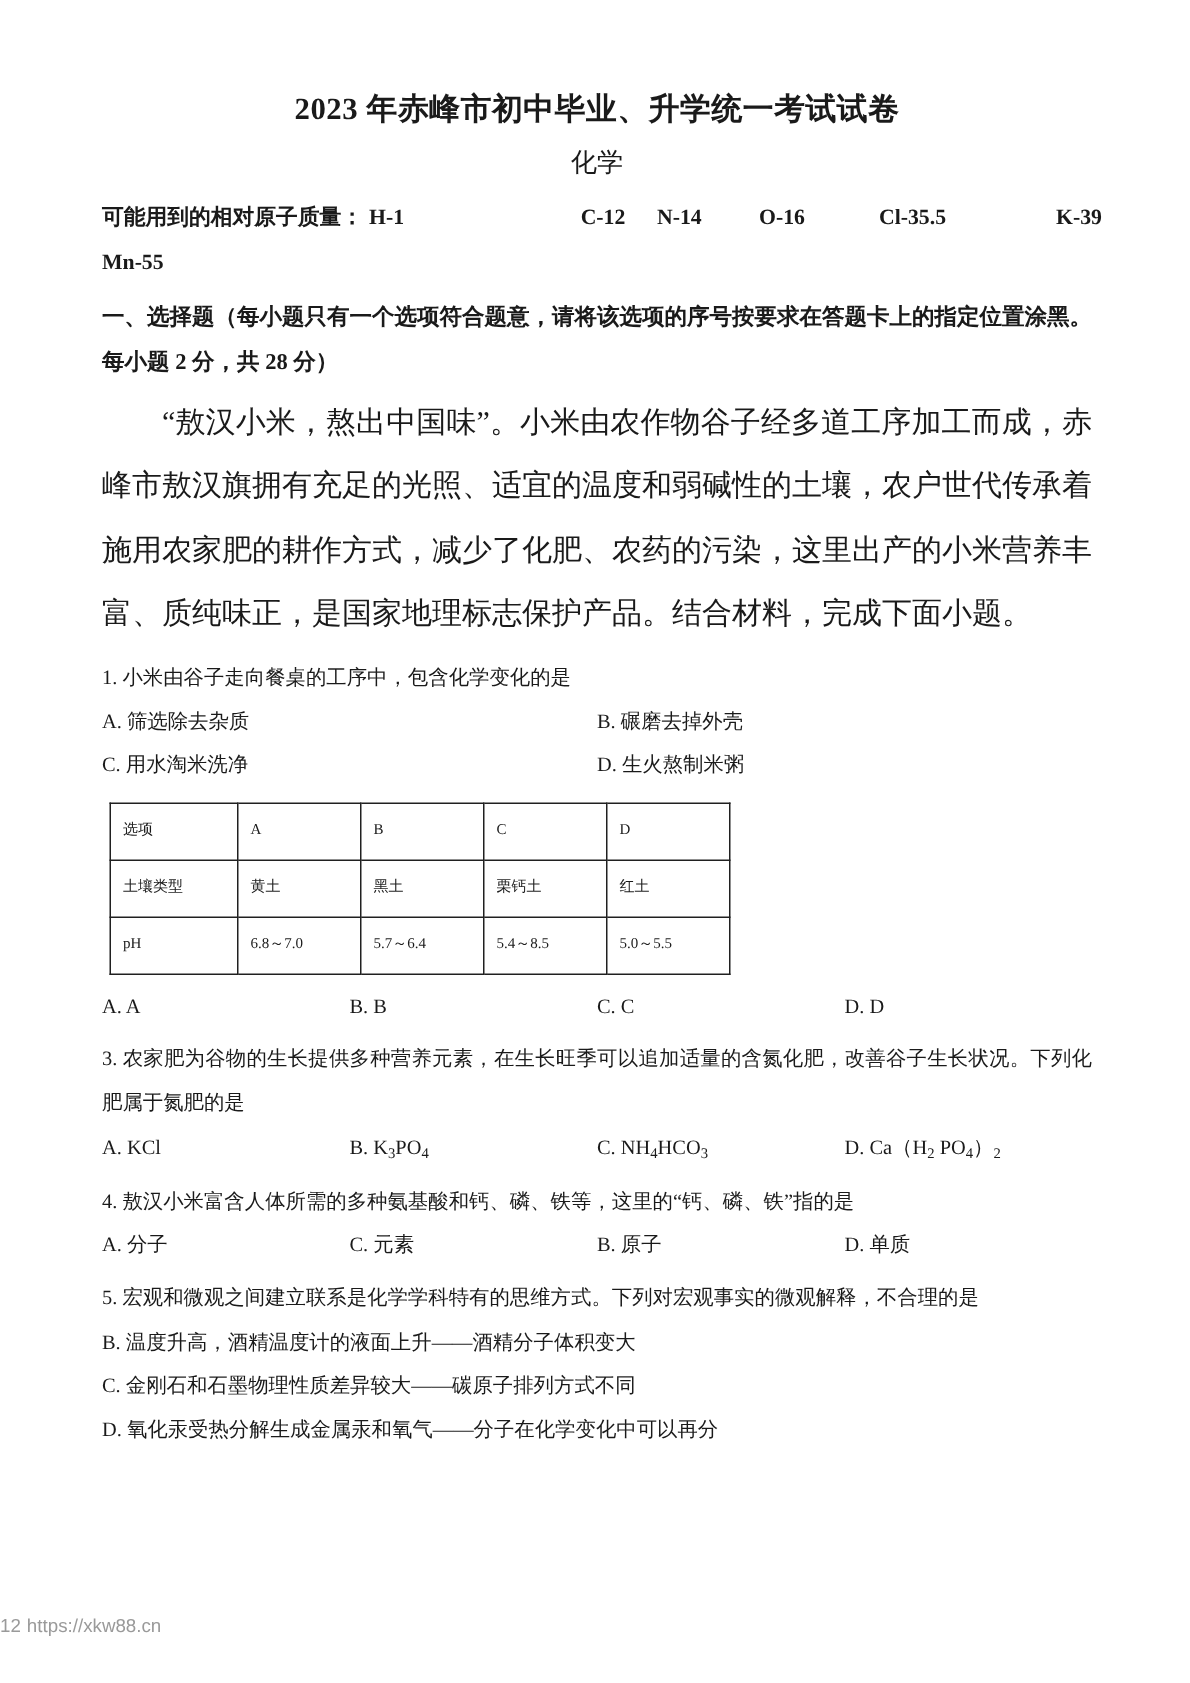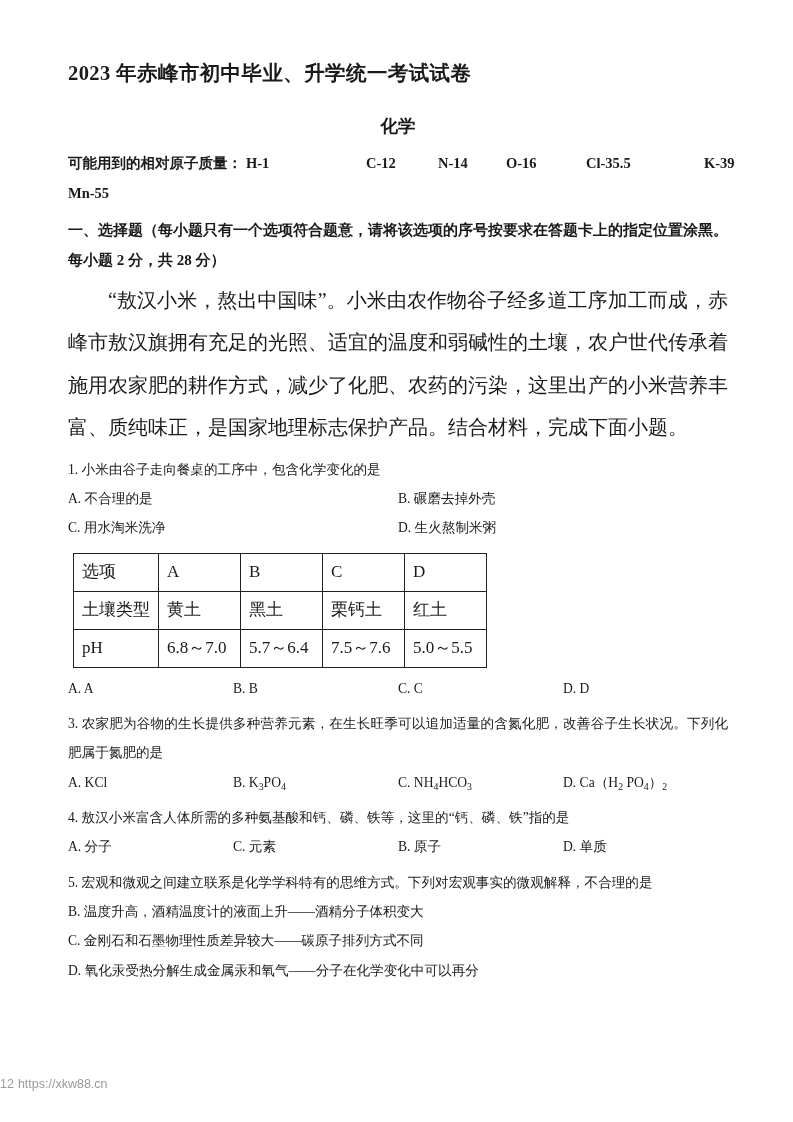--- a/index.html
+++ b/index.html
@@ -24,47 +24,47 @@
   }
   .content {
     position: absolute;
     left: 68px;
     top: 58px;
     width: 660px;
   }
 
   
   .doc-title {
-    text-align: left;
+    text-align: center;
     font-size: 20.5px;
     font-weight: bold;
     letter-spacing: 0.4px;
     line-height: 1.5;
-    margin: 0 0 24px 0;
+    margin: 0 0 6px 0;
   }
   .doc-subject {
     text-align: center;
     font-size: 17.5px;
-    font-weight: bold;
+    font-weight: normal;
     line-height: 1.5;
     margin: 0 0 10px 0;
   }
 
   
   .masses {
     font-size: 14.5px;
     font-weight: bold;
     line-height: 2.05;
     margin: 0 0 0 0;
     white-space: nowrap;
   }
   .masses .lead { margin-right: 4px; }
   .masses .m { display: inline-block; }
   .m-h  { width: 120px; }
-  .m-c  { width: 72px; }
+  .m-c  { width: 72px; text-align: center; }
   .m-n  { width: 68px; }
   .m-o  { width: 80px; }
   .m-cl { width: 118px; }
   .masses-2 {
     font-size: 14.5px;
     font-weight: bold;
     line-height: 2.05;
     margin: 0;
   }
 
@@ -112,21 +112,21 @@
     white-space: normal;
   }
   sub { font-size: 0.72em; vertical-align: -0.28em; }
 
   
   .ph-table-wrap {
     margin: 10px 0 6px 5px;
   }
   table.ph-table {
     border-collapse: collapse;
-    font-size: 17px;
+    font-size: 10px;
     table-layout: fixed;
   }
   table.ph-table td {
     border: 1px solid #202020;
     height: 37px;
     padding: 0 8px;
     text-align: left;
     vertical-align: middle;
     line-height: 1.2;
     white-space: nowrap;
@@ -162,21 +162,21 @@
     <p class="masses"><span class="lead">可能用到的相对原子质量：</span><span class="m m-h">H-1</span><span class="m m-c">C-12</span><span class="m m-n">N-14</span><span class="m m-o">O-16</span><span class="m m-cl">Cl-35.5</span><span class="m m-k">K-39</span></p>
     <p class="masses-2">Mn-55</p>
 
     <p class="section-head">一、选择题（每小题只有一个选项符合题意，请将该选项的序号按要求在答题卡上的指定位置涂黑。每小题 2 分，共 28 分）</p>
 
     <p class="stem-para">“敖汉小米，熬出中国味”。小米由农作物谷子经多道工序加工而成，赤峰市敖汉旗拥有充足的光照、适宜的温度和弱碱性的土壤，农户世代传承着施用农家肥的耕作方式，减少了化肥、农药的污染，这里出产的小米营养丰富、质纯味正，是国家地理标志保护产品。结合材料，完成下面小题。</p>
 
     <div class="q">
       <p class="q-stem">1. 小米由谷子走向餐桌的工序中，包含化学变化的是</p>
       <div class="opts two">
-        <span class="opt">A. 不合理的是</span>
+        <span class="opt">A. 筛选除去杂质</span>
         <span class="opt">B. 碾磨去掉外壳</span>
       </div>
       <div class="opts two">
         <span class="opt">C. 用水淘米洗净</span>
         <span class="opt">D. 生火熬制米粥</span>
       </div>
     </div>
 
     <div class="q">
       <div class="ph-table-wrap">
@@ -193,21 +193,21 @@
             <td class="c0">土壤类型</td>
             <td class="c1">黄土</td>
             <td class="c2">黑土</td>
             <td class="c3">栗钙土</td>
             <td class="c4">红土</td>
           </tr>
           <tr>
             <td class="c0">pH</td>
             <td class="c1">6.8～7.0</td>
             <td class="c2">5.7～6.4</td>
-            <td class="c3">7.5～7.6</td>
+            <td class="c3">5.4～8.5</td>
             <td class="c4">5.0～5.5</td>
           </tr>
         </tbody>
           </table>
       </div>
       <div class="opts four">
         <span class="opt">A. A</span>
         <span class="opt">B. B</span>
         <span class="opt">C. C</span>
         <span class="opt">D. D</span>

